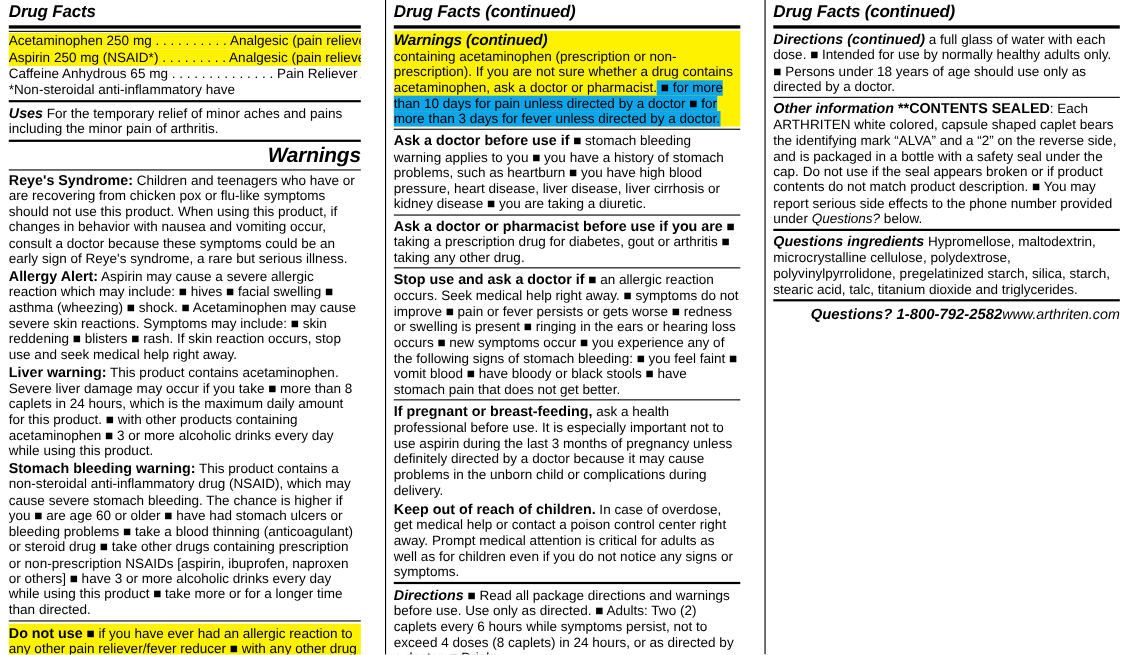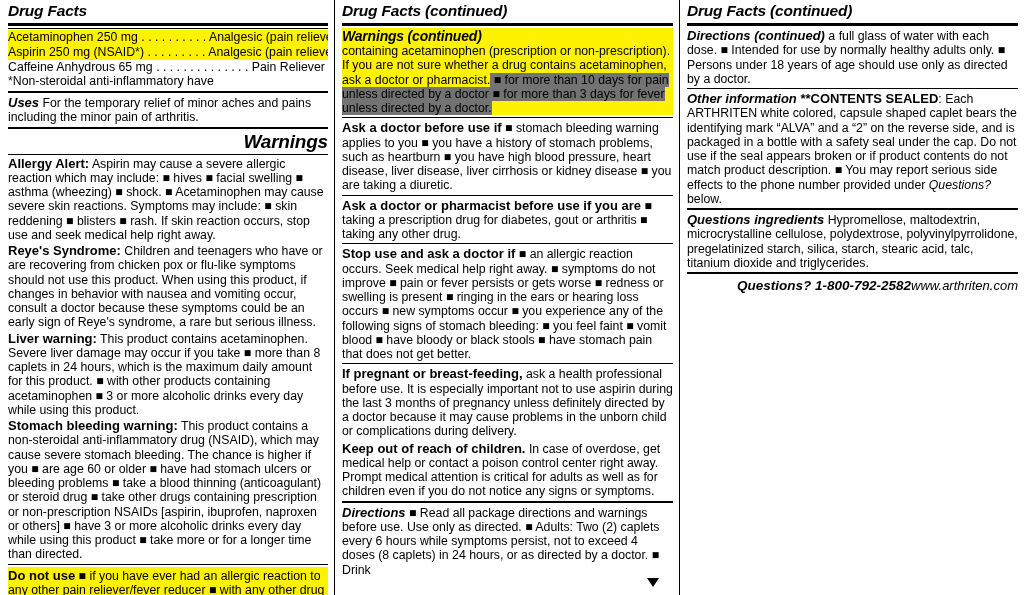--- a/index.html
+++ b/index.html
@@ -7,21 +7,21 @@
     margin: 0; padding: 0;
     width: 1024px; height: 595px;
     background: #ffffff;
     font-family: "Liberation Sans", sans-serif;
     color: #000000;
   }
   .page {
     position: relative;
     width: 1024px; height: 595px;
     display: flex;
-    gap: 0;
+    gap: 16px;
     overflow: hidden;
   }
   .col {
     position: relative;
     padding: 0 6px 0 8px;
   }
   .col-1 { width: 334px; }
   .col-2 { width: 345px; }
   .col-3 { width: 345px; }
 
@@ -146,25 +146,25 @@
       <span class="sect-head">Uses</span>
       <span>For the temporary relief of minor aches and pains including the minor pain of arthritis.</span>
     </div>
 
     <div class="rule-med"></div>
 
     <div class="panel-title" style="font-size:19px;padding:0;text-align:right;">Warnings</div>
     <div class="rule-hair"></div>
 
     <div class="body warn-block">
+      <span class="sect-head-blk">Reye's Syndrome:</span><span> Children and teenagers who have or are recovering from chicken pox or flu-like symptoms should not use this product. When using this product, if changes in behavior with nausea and vomiting occur, consult a doctor because these symptoms could be an early sign of Reye's syndrome, a rare but serious illness.</span>
+    </div>
+
+    <div class="body warn-block">
       <span class="sect-head-blk">Allergy Alert:</span><span> Aspirin may cause a severe allergic reaction which may include: ■ hives ■ facial swelling ■ asthma (wheezing) ■ shock. ■ Acetaminophen may cause severe skin reactions. Symptoms may include: ■ skin reddening ■ blisters ■ rash. If skin reaction occurs, stop use and seek medical help right away.</span>
-    </div>
-
-    <div class="body warn-block">
-      <span class="sect-head-blk">Reye's Syndrome:</span><span> Children and teenagers who have or are recovering from chicken pox or flu-like symptoms should not use this product. When using this product, if changes in behavior with nausea and vomiting occur, consult a doctor because these symptoms could be an early sign of Reye's syndrome, a rare but serious illness.</span>
     </div>
 
     <div class="body warn-block">
       <span class="sect-head-blk">Liver warning:</span><span> This product contains acetaminophen. Severe liver damage may occur if you take ■ more than 8 caplets in 24 hours, which is the maximum daily amount for this product. ■ with other products containing acetaminophen ■ 3 or more alcoholic drinks every day while using this product.</span>
     </div>
 
     <div class="body warn-block">
       <span class="sect-head-blk">Stomach bleeding warning:</span><span> This product contains a non-steroidal anti-inflammatory drug (NSAID), which may cause severe stomach bleeding. The chance is higher if you ■ are age 60 or older ■ have had stomach ulcers or bleeding problems ■ take a blood thinning (anticoagulant) or steroid drug ■ take other drugs containing prescription or non-prescription NSAIDs [aspirin, ibuprofen, naproxen or others] ■ have 3 or more alcoholic drinks every day while using this product ■ take more or for a longer time than directed.</span>
     </div>
 
@@ -178,21 +178,21 @@
 
   <div class="col col-2">
     <div class="vline" style="left:0;"></div>
 
     <div class="panel-title">Drug Facts (continued)</div>
     <div class="rule-thick"></div>
 
     <div class="hl-block">
       <div class="panel-title" style="font-size:14px;padding:0;">Warnings (continued)</div>
       <div class="body">
-        <span>containing acetaminophen (prescription or non-prescription). If you are not sure whether a drug contains acetaminophen, ask a doctor or pharmacist.</span><span class="nohl" style="background:#737373;"> ■ for more than 10 days for pain unless directed by a doctor ■ for more than 3 days for fever unless directed by a doctor.</span>
+        <span>containing acetaminophen (prescription or non-prescription). If you are not sure whether a drug contains acetaminophen, ask a doctor or pharmacist.</span><span class="nohl" style="background:#0ea5e9;"> ■ for more than 10 days for pain unless directed by a doctor ■ for more than 3 days for fever unless directed by a doctor.</span>
       </div>
     </div>
 
     <div class="rule-thin"></div>
 
     <div class="body">
       <span class="sect-head-blk">Ask a doctor before use if</span><span> ■ stomach bleeding warning applies to you ■ you have a history of stomach problems, such as heartburn ■ you have high blood pressure, heart disease, liver disease, liver cirrhosis or kidney disease ■ you are taking a diuretic.</span>
     </div>
 
     <div class="rule-thin"></div>

